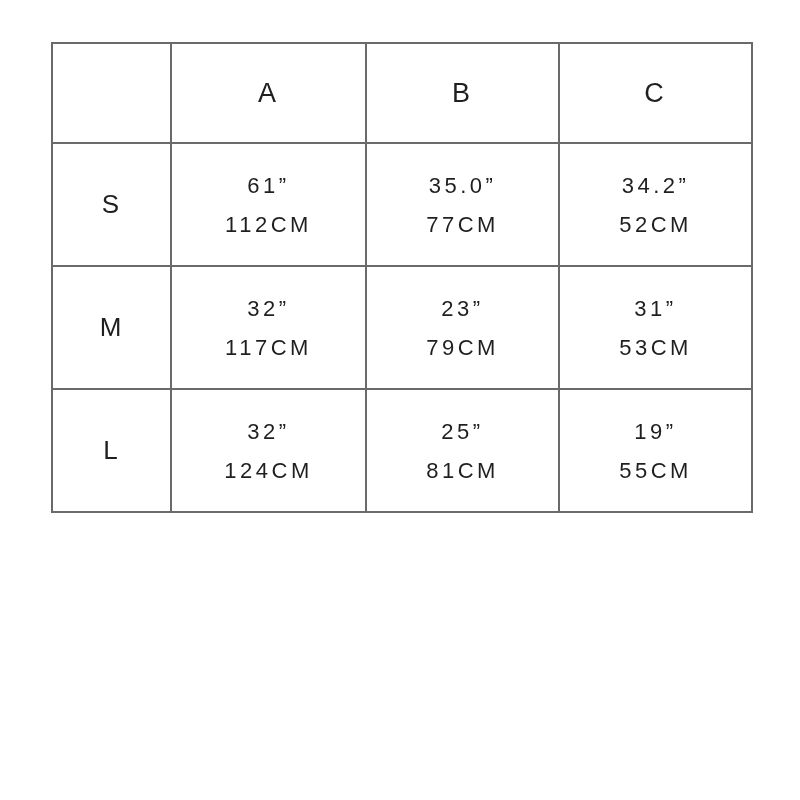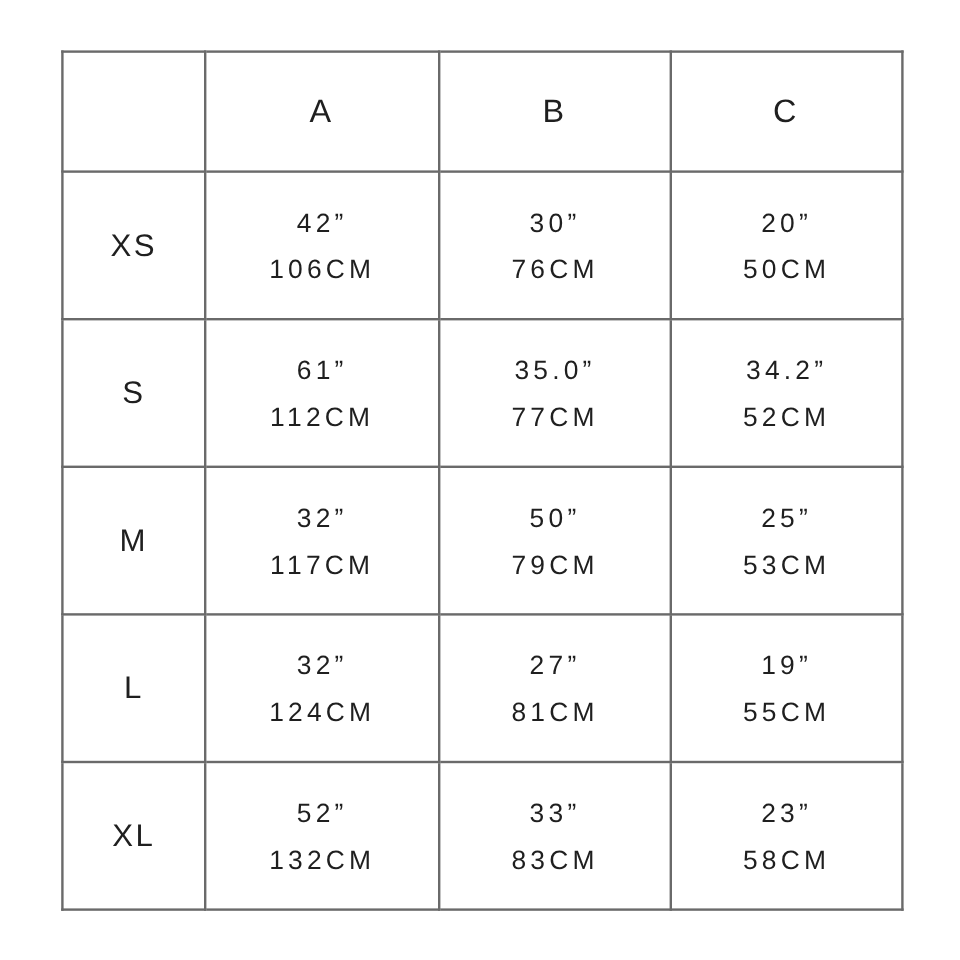--- a/index.html
+++ b/index.html
@@ -69,35 +69,20 @@
       <col class="c-c">
     </colgroup>
     <tbody id="table-body">
         <tr class="header-row">
           <td class="col-header"></td>
           <td class="col-header">A</td>
           <td class="col-header">B</td>
           <td class="col-header">C</td>
         </tr>
         <tr class="data-row">
-          <td class="row-label">XS</td>
-          <td>
-            <span class="val-in">42”</span>
-            <span class="val-cm">106CM</span>
-          </td>
-          <td>
-            <span class="val-in">30”</span>
-            <span class="val-cm">76CM</span>
-          </td>
-          <td>
-            <span class="val-in">20”</span>
-            <span class="val-cm">50CM</span>
-          </td>
-        </tr>
-        <tr class="data-row">
           <td class="row-label">S</td>
           <td>
             <span class="val-in">61”</span>
             <span class="val-cm">112CM</span>
           </td>
           <td>
             <span class="val-in">35.0”</span>
             <span class="val-cm">77CM</span>
           </td>
           <td>
@@ -105,53 +90,38 @@
             <span class="val-cm">52CM</span>
           </td>
         </tr>
         <tr class="data-row">
           <td class="row-label">M</td>
           <td>
             <span class="val-in">32”</span>
             <span class="val-cm">117CM</span>
           </td>
           <td>
-            <span class="val-in">50”</span>
+            <span class="val-in">23”</span>
             <span class="val-cm">79CM</span>
           </td>
           <td>
-            <span class="val-in">25”</span>
+            <span class="val-in">31”</span>
             <span class="val-cm">53CM</span>
           </td>
         </tr>
         <tr class="data-row">
           <td class="row-label">L</td>
           <td>
             <span class="val-in">32”</span>
             <span class="val-cm">124CM</span>
           </td>
           <td>
-            <span class="val-in">27”</span>
+            <span class="val-in">25”</span>
             <span class="val-cm">81CM</span>
           </td>
           <td>
             <span class="val-in">19”</span>
             <span class="val-cm">55CM</span>
           </td>
         </tr>
-        <tr class="data-row">
-          <td class="row-label">XL</td>
-          <td>
-            <span class="val-in">52”</span>
-            <span class="val-cm">132CM</span>
-          </td>
-          <td>
-            <span class="val-in">33”</span>
-            <span class="val-cm">83CM</span>
-          </td>
-          <td>
-            <span class="val-in">23”</span>
-            <span class="val-cm">58CM</span>
-          </td>
-        </tr>
       </tbody>
   </table>
 </div>
 
 </body></html>

